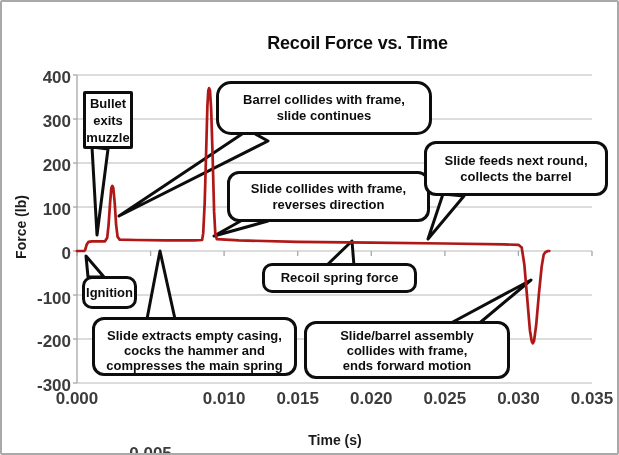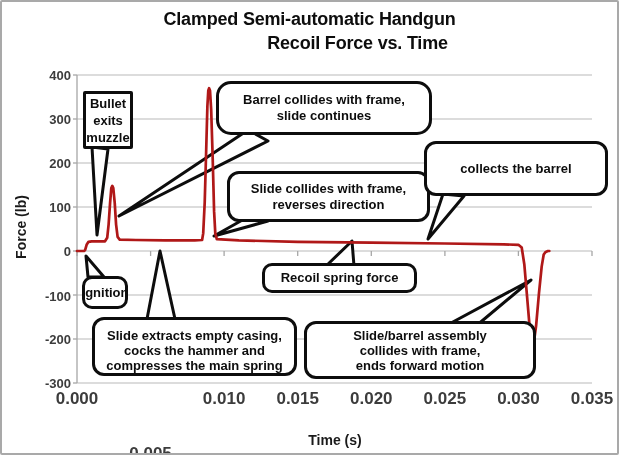--- a/index.html
+++ b/index.html
@@ -7,21 +7,21 @@
        font-family:"Liberation Sans",sans-serif;}
   .frame{position:absolute;inset:0;border:2px solid #a9a9a9;border-radius:2px;pointer-events:none;}
   svg{position:absolute;left:0;top:0;}
   .title-line{position:absolute;left:0;width:619px;text-align:center;font-weight:bold;
               color:#0d0d0d;font-size:18px;letter-spacing:-0.2px;}
   #title1{top:9px;}
   #title2{top:33px;padding-left:48px;}
   .axis-title{position:absolute;font-weight:bold;font-size:14px;color:#1a1a1a;text-align:center;}
   #ytitle{left:-79px;top:219px;width:200px;transform:rotate(-90deg);}
   #xtitle{left:235px;top:432px;width:200px;}
-  .ylab{position:absolute;width:38px;text-align:right;font-size:13px;font-weight:bold;color:#3c3c3c;}
+  .ylab{position:absolute;width:38px;text-align:right;font-size:17px;font-weight:bold;color:#3c3c3c;}
   .xlab{position:absolute;width:60px;text-align:center;font-size:17px;font-weight:bold;color:#3c3c3c;}
   .callout{position:absolute;background:var(--callout-fill);border:3px solid var(--callout-border);
            border-radius:12px;display:flex;flex-direction:column;justify-content:center;
            align-items:center;text-align:center;font-weight:bold;font-size:13px;color:#0d0d0d;
            line-height:16px;box-sizing:border-box;}
   .tail{fill:var(--callout-fill);stroke:var(--callout-border);stroke-width:3;stroke-linejoin:round;}
   .curve{fill:none;stroke:var(--curve);stroke-width:2.7;stroke-linejoin:round;stroke-linecap:round;}
 </style>
 </head>
 <body>
@@ -64,21 +64,20 @@
       <polygon class="tail" points="246,218 268,221 214,236"></polygon>
       <polygon class="tail" points="443,194 464,196 428,239"></polygon>
       <polygon class="tail" points="326,266 354,266 352,241"></polygon>
       <polygon class="tail" points="88,277 104,277 86,256"></polygon>
       <polygon class="tail" points="147,319 175,319 160,251"></polygon>
       <polygon class="tail" points="451,323 470,331 531,280"></polygon>
     </g>
     <path id="curve" class="curve" d="M77.0 251.0 L84.1 251.0 L85.1 250.1 L86.6 244.8 L88.5 241.8 L91.7 241.3 L105.0 241.3 L107.2 237.8 L108.6 224.6 L110.1 202.6 L111.3 188.1 L112.3 185.9 L113.3 188.1 L114.7 202.6 L116.1 224.6 L117.6 236.9 L119.7 239.6 L135.9 240.0 L165.3 240.4 L194.7 240.4 L202.1 240.0 L203.2 233.4 L204.7 202.6 L206.2 149.8 L207.4 105.8 L208.3 90.4 L209.1 88.2 L210.0 90.4 L211.2 110.2 L212.7 158.6 L214.1 211.4 L215.3 233.4 L216.8 239.1 L238.9 240.4 L297.7 241.8 L371.3 242.6 L444.9 243.5 L503.7 244.4 L518.4 244.8 L521.7 247.5 L524.3 264.2 L527.3 299.4 L529.9 330.2 L531.7 341.2 L532.8 343.4 L534.0 341.2 L536.1 325.8 L539.0 292.8 L541.7 266.4 L543.7 254.5 L545.7 251.9 L547.9 251.0 L549.3 251.0" stroke="#b01818"></path>
   </svg>
 
-  <div class="title-line" id="title1">Clamped Semi-automatic Handgun</div>
   <div class="title-line" id="title2">Recoil Force vs. Time</div>
 
   <div class="axis-title" id="ytitle">Force (lb)</div>
   <div class="axis-title" id="xtitle">Time (s)</div>
 
   <div id="labels-layer">
       <div class="ylab" style="left: 33px; top: 68px;">400</div>
       <div class="ylab" style="left: 33px; top: 112px;">300</div>
       <div class="ylab" style="left: 33px; top: 156px;">200</div>
       <div class="ylab" style="left: 33px; top: 200px;">100</div>
@@ -106,37 +105,38 @@
     <div>Barrel collides with frame,</div>
     <div>slide continues</div>
   </div>
 
   <div class="callout" style="left:227px;top:171px;width:203px;height:51px;">
     <div>Slide collides with frame,</div>
     <div>reverses direction</div>
   </div>
 
   <div class="callout" style="left:424px;top:141px;width:184px;height:55px;">
+    <div>Slide feeds next round,</div>
     <div>collects the barrel</div>
   </div>
 
   <div class="callout" style="left:262px;top:263px;width:155px;height:30px;border-radius:10px;">
     <div>Recoil spring force</div>
   </div>
 
-  <div class="callout" style="left:82px;top:276px;width:46px;height:33px;border-radius:10px;">
+  <div class="callout" style="left:82px;top:276px;width:55px;height:33px;border-radius:10px;">
     <div>Ignition</div>
   </div>
 
   <div class="callout" style="left:92px;top:317px;width:205px;height:59px;line-height:15px;justify-content:flex-end;">
     <div>Slide extracts empty casing,</div>
     <div>cocks the hammer and</div>
     <div>compresses the main spring</div>
   </div>
 
-  <div class="callout" style="left:304px;top:321px;width:232px;height:58px;line-height:15px;">
+  <div class="callout" style="left:304px;top:321px;width:206px;height:58px;line-height:15px;">
     <div>Slide/barrel assembly</div>
     <div>collides with frame,</div>
     <div>ends forward motion</div>
   </div>
 
   <div class="frame"></div>
 </div>
 
 </body></html>

